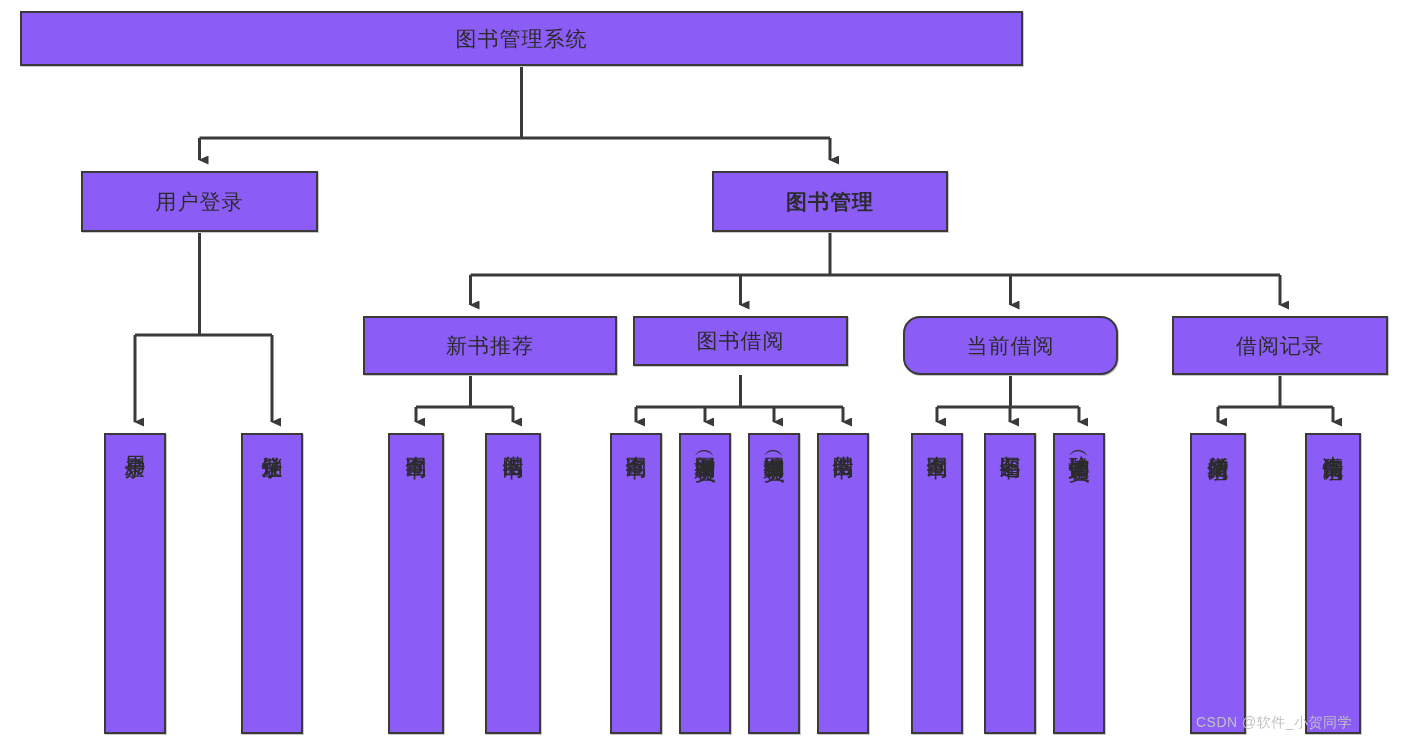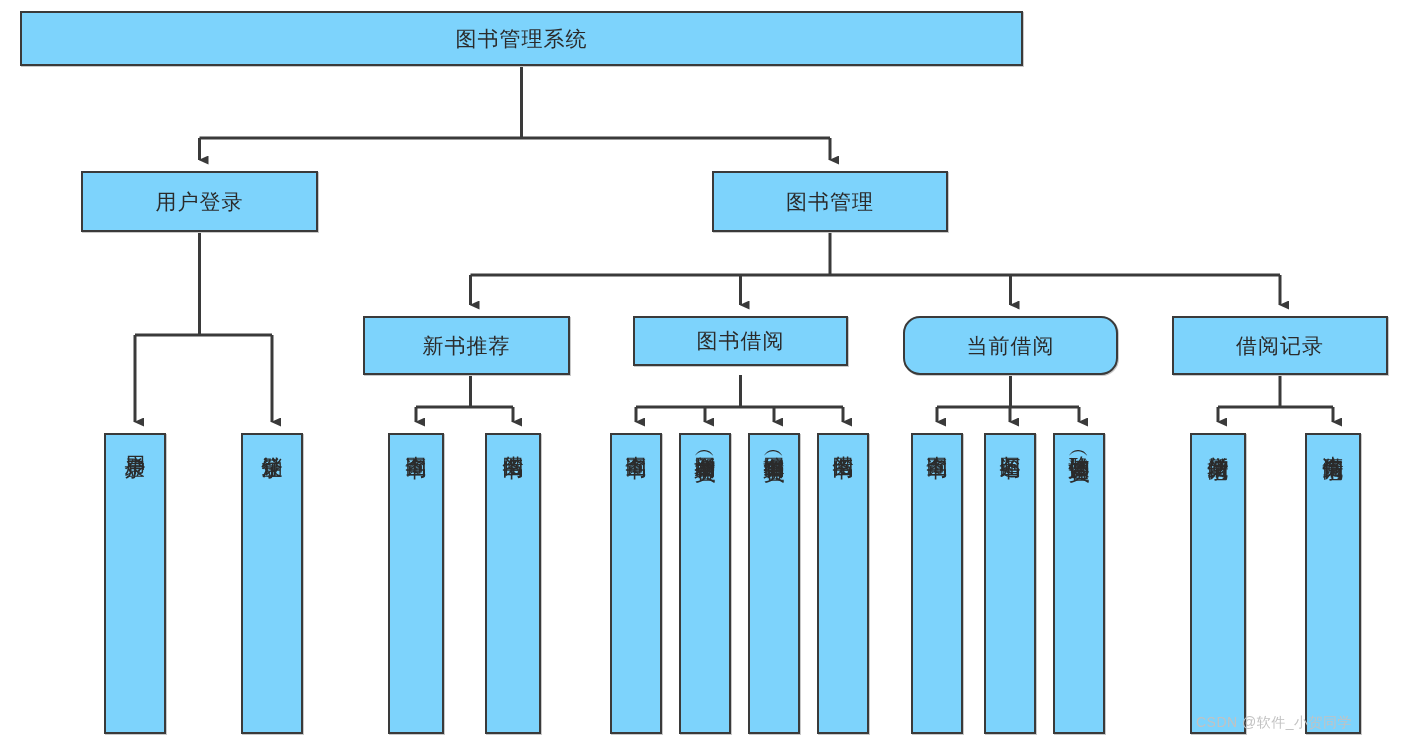--- a/index.html
+++ b/index.html
@@ -20,21 +20,21 @@
   #diagram-svg {
     position: absolute;
     left: 0;
     top: 0;
     width: 1405px;
     height: 747px;
   }
   .node-box {
     position: absolute;
     box-sizing: border-box;
-    background: #7dd3fc;
+    background: #8b5cf6;
     border: 2px solid #3a3a3a;
     box-shadow: 1px 1px 0 0 #c9c9c9;
     display: flex;
     align-items: center;
     justify-content: center;
     color: #2b2b2b;
   }
   .node-box.horizontal {
     writing-mode: horizontal-tb;
     font-size: 21px;
@@ -114,24 +114,24 @@
       </g>
   </svg>
 
   <div id="nodes-layer">
       <div class="node-box horizontal" style="left: 20px; top: 11px; width: 1003px; height: 55px;">
         <span class="hlabel">图书管理系统</span>
       </div>
       <div class="node-box horizontal" style="left: 81px; top: 171px; width: 237px; height: 61px;">
         <span class="hlabel">用户登录</span>
       </div>
-      <div class="node-box horizontal" style="left: 712px; top: 171px; width: 236px; height: 61px;">
+      <div class="node-box horizontal" style="left: 712px; top: 171px; width: 236px; height: 61px; font-weight: bold;">
         <span class="hlabel">图书管理</span>
       </div>
-      <div class="node-box horizontal" style="left: 363px; top: 316px; width: 207px; height: 59px;">
+      <div class="node-box horizontal" style="left: 363px; top: 316px; width: 254px; height: 59px;">
         <span class="hlabel">新书推荐</span>
       </div>
       <div class="node-box horizontal" style="left: 633px; top: 316px; width: 215px; height: 50px;">
         <span class="hlabel">图书借阅</span>
       </div>
       <div class="node-box horizontal" style="left: 903px; top: 316px; width: 215px; height: 59px; border-radius: 17px;">
         <span class="hlabel">当前借阅</span>
       </div>
       <div class="node-box horizontal" style="left: 1172px; top: 316px; width: 216px; height: 59px;">
         <span class="hlabel">借阅记录</span>

